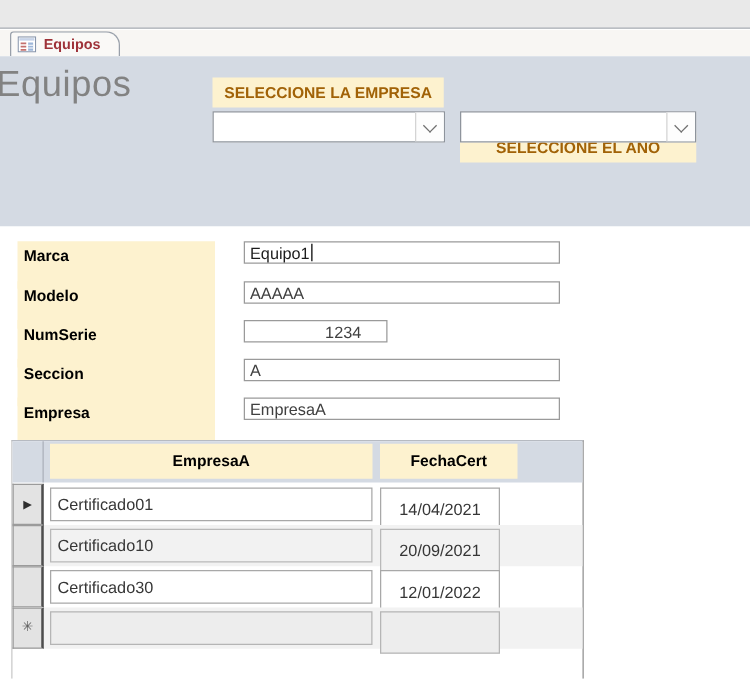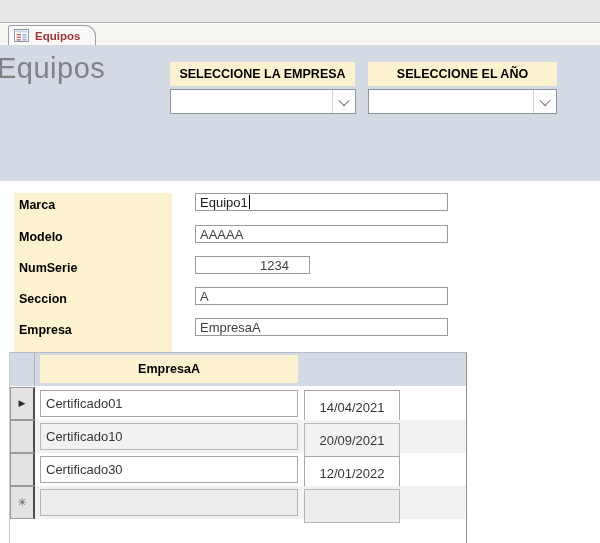--- a/index.html
+++ b/index.html
@@ -15,23 +15,23 @@
   .doc-tab{position:absolute;left:8px;top:25px;width:88px;height:20px;
     background:#faf9f7;border:1px solid #99a0aa;border-bottom:none;
     border-radius:3px 11px 0 0;box-sizing:border-box;
     display:flex;align-items:center;gap:6px;padding-left:5px;cursor:default;}
   .doc-tab .tab-label{font-size:11.5px;font-weight:bold;color:#9e3239;line-height:18px;}
   
   .form-header{position:absolute;left:0;top:45px;width:600px;height:136px;background:#d4dae3;}
   .page-title{position:absolute;left:-3px;top:7px;font-size:29px;color:#828282;letter-spacing:.5px;}
   .filter-label{position:absolute;top:17px;height:24px;background:#fdf2cf;
     display:flex;align-items:center;justify-content:center;
-    font-size:12.5px;font-weight:bold;color:#000000;}
+    font-size:12.5px;font-weight:bold;color:#a16207;}
   .filter-label.empresa{left:170px;width:185px;}
-  .filter-label.anio{left:368px;width:189px;}
+  .filter-label.anio{left:368px;width:189px;margin-top:44px;}
   .combo{position:absolute;top:44px;height:25px;background:#ffffff;
     border:1px solid #8e949c;box-sizing:border-box;display:flex;}
   .combo.empresa{left:170px;width:186px;}
   .combo.anio{left:368px;width:189px;}
   .combo-value{flex:1;font-size:12px;color:#333;padding:3px 4px;}
   .combo-btn{width:22px;background:#fdfdfd;border-left:1px solid #d4d4d4;
     display:flex;align-items:center;justify-content:center;cursor:default;}
   .chev{width:7px;height:7px;border-right:1.5px solid #6f6f6f;border-bottom:1.5px solid #6f6f6f;
     transform:rotate(45deg) translate(-1px,-1px);}
   
@@ -138,20 +138,21 @@
 <div class="field-label" style="top:318px">Empresa</div>
 <div class="field-input w-wide" style="top:318px">
     <span>EmpresaA</span>
   </div>
 
 <div class="subform">
 
   <div class="ds-header">
     <div class="ds-selhead"></div>
     <div class="colhead doc">EmpresaA</div>
+    <div class="colhead fecha">FechaCert</div>
   </div>
 
   <div class="ds-row" style="top:34px">
     <div class="sel-cell">
         <span class="sel-glyph">▶</span>
       </div>
     <div class="ds-input doc">
         <span>Certificado01</span>
       </div>
     <div class="ds-input fecha">

